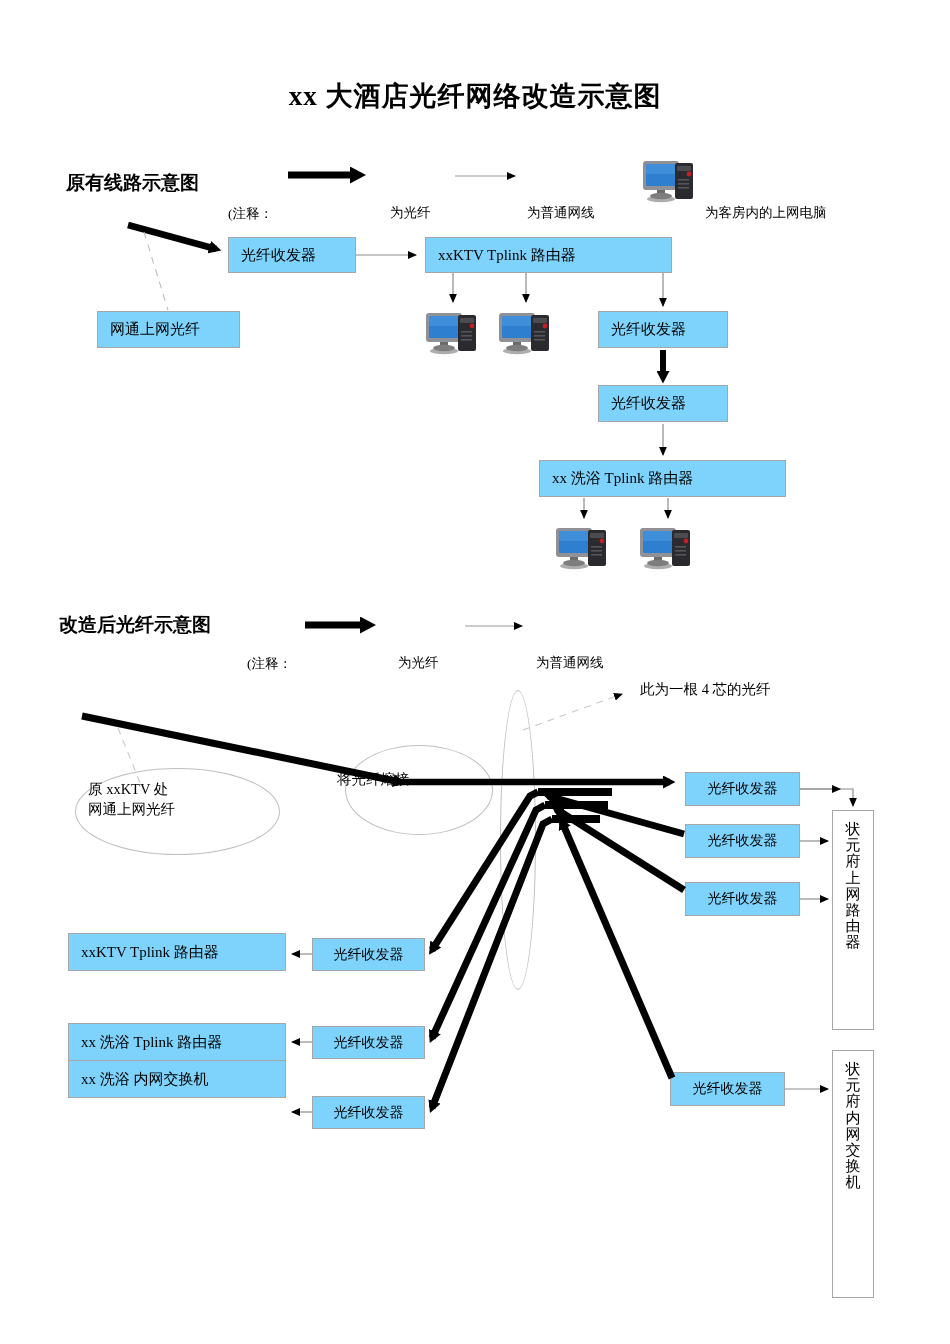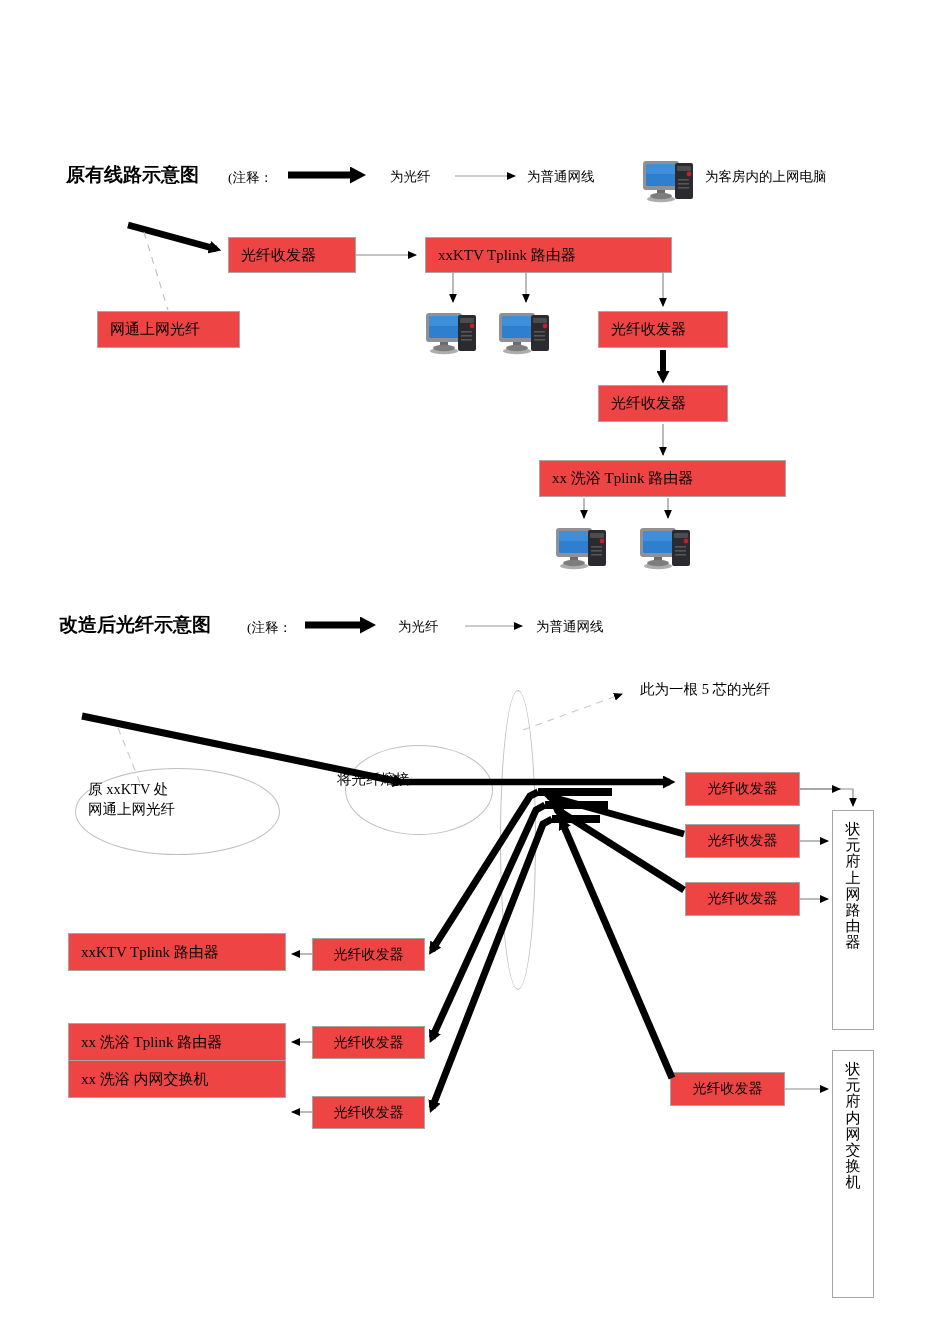--- a/index.html
+++ b/index.html
@@ -35,26 +35,27 @@
   
   .section-head {
     font-size: 19px;
     font-weight: bold;
     white-space: nowrap;
   }
   .legend-note {
     font-size: 13.5px;
     font-weight: normal;
     white-space: nowrap;
+    margin-top: 36px;
   }
 
   
   .box {
     border: 1px solid #a6a6a6;
-    background: #ef4444;
+    background: #7dd3fc;
     box-sizing: border-box;
     display: flex;
     align-items: center;
     font-size: 15px;
     white-space: nowrap;
     padding-left: 12px;
   }
   .box.center { justify-content: center; padding-left: 0; }
   .box.small { font-size: 14px; }
 
@@ -97,22 +98,23 @@
   .pc { position: absolute; width: 58px; height: 48px; }
   .pc svg { display: block; }
 
   .note-text { font-size: 14.5px; white-space: nowrap; }
 </style>
 </head>
 <body>
 
 <div id="page">
 
-
-  <div class="abs section-head" style="left:66px; top:162px;">原有线路示意图</div>
+  <div class="abs" id="title">xx 大酒店光纤网络改造示意图</div>
+
+  <div class="abs section-head" style="left:66px; top:170px;">原有线路示意图</div>
 
   <div class="abs legend-note" style="left:228px; top:169px;">(注释：</div>
 
   <div class="abs legend-note" style="left:390px; top:168px;">为光纤</div>
 
   <div class="abs legend-note" style="left:527px; top:168px;">为普通网线</div>
 
   <div class="abs legend-note" style="left:705px; top:168px;">为客房内的上网电脑</div>
 
   <div class="pc" style="left:641px; top:155px;">
@@ -213,21 +215,21 @@
   </div>
 
   <div class="abs section-head" style="left:59px; top:612px;">改造后光纤示意图</div>
 
   <div class="abs legend-note" style="left:247px; top:619px;">(注释：</div>
 
   <div class="abs legend-note" style="left:398px; top:618px;">为光纤</div>
 
   <div class="abs legend-note" style="left:536px; top:618px;">为普通网线</div>
 
-  <div class="abs note-text" style="left:640px; top:680px;">此为一根 5 芯的光纤</div>
+  <div class="abs note-text" style="left:640px; top:680px;">此为一根 4 芯的光纤</div>
 
   <div class="abs ellipse" style="left:75px; top:768px; width:205px; height:87px;"></div>
   <div class="abs ellipse-label" style="left:88px; top:780px;">
     <div>原 xxKTV 处</div>
     <div>网通上网光纤</div>
   </div>
 
   <div class="abs ellipse" style="left:345px; top:745px; width:148px; height:90px;"></div>
   <div class="abs ellipse-label" style="left:337px; top:770px;">将光纤熔接</div>
 

